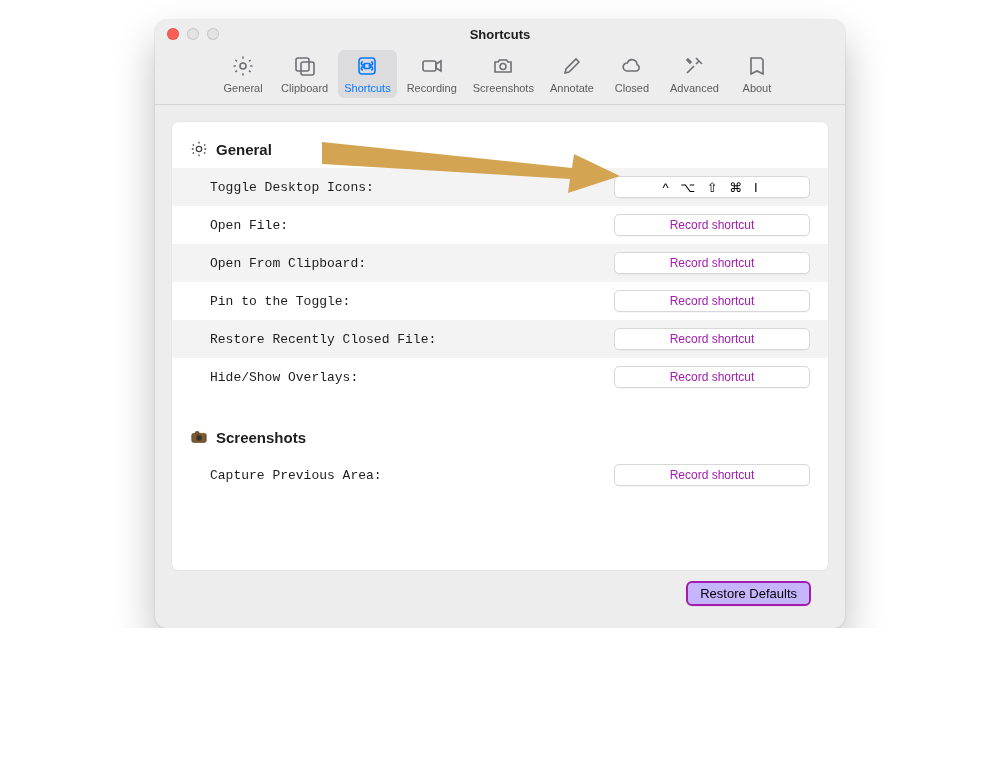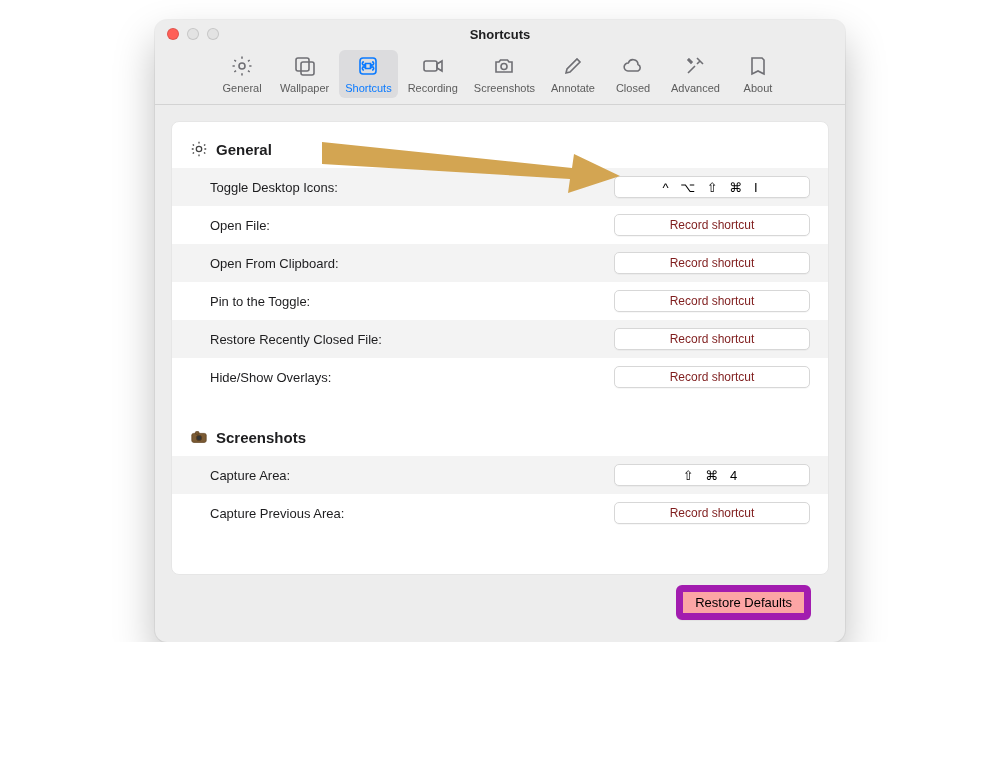--- a/index.html
+++ b/index.html
@@ -106,48 +106,48 @@
 
   .row {
     display: flex;
     align-items: center;
     justify-content: space-between;
     padding: 8px 18px 8px 38px;
   }
   .row.alt {
     background: #f3f3f3;
   }
-  .row-label { font-size: 13px; }
+  .row-label { font-size: 13px; font-family: Liberation Mono, monospace; }
   .shortcut-box {
     width: 196px;
     height: 22px;
     background: #fff;
     border: 1px solid #d7d7d7;
     border-radius: 5px;
     box-shadow: 0 1px 0 rgba(0,0,0,0.03);
     display: flex;
     align-items: center;
     justify-content: center;
     font-size: 12px;
-    color: #7f1d1d;
+    color: #a21caf;
   }
   .shortcut-box.assigned {
     color: #000;
     letter-spacing: 4px;
     font-size: 13px;
   }
 
   .footer {
     display: flex;
     justify-content: flex-end;
     padding: 10px 18px 6px 18px;
   }
   .btn {
-    background: #fca5a5;
-    border: 7px solid #a21caf;
+    background: #c4b5fd;
+    border: 2px solid #a21caf;
     border-radius: 6px;
     padding: 3px 12px;
     font-size: 13px;
     box-shadow: 0 1px 0 rgba(0,0,0,0.04);
   }
 
   
   .arrow {
     position: absolute;
     left: 150px;
@@ -183,21 +183,21 @@
       <span class="tb-label">General</span>
     </div>
 
     <div class="tb-item">
       <span class="tb-icon">
         <svg viewBox="0 0 24 24" fill="none" stroke="currentColor" stroke-width="1.6">
           <rect x="3" y="4" width="13" height="13" rx="2"></rect>
           <rect x="8" y="8" width="13" height="13" rx="2"></rect>
         </svg>
       </span>
-      <span class="tb-label">Wallpaper</span>
+      <span class="tb-label">Clipboard</span>
     </div>
 
     <div class="tb-item selected">
       <span class="tb-icon">
         <svg viewBox="0 0 24 24" fill="none" stroke="currentColor" stroke-width="1.6">
           <rect x="4" y="4" width="16" height="16" rx="3"></rect>
           <path d="M9.5 9.5h5v5h-5zM9.5 9.5a1.6 1.6 0 1 1-1.6-1.6M14.5 9.5a1.6 1.6 0 1 0 1.6-1.6M9.5 14.5a1.6 1.6 0 1 0-1.6 1.6M14.5 14.5a1.6 1.6 0 1 1 1.6 1.6"></path>
         </svg>
       </span>
       <span class="tb-label">Shortcuts</span>
@@ -312,24 +312,20 @@
           <span class="sec-icon">
             <svg viewBox="0 0 20 20" fill="#7b5b34" stroke="#5a3e1c" stroke-width="0.8">
               <rect x="2" y="6" width="16" height="10" rx="2"></rect>
               <circle cx="10" cy="11" r="3" fill="#333"></circle>
               <rect x="6" y="4" width="4" height="3" rx="1"></rect>
             </svg>
           </span>
           <span>Screenshots</span>
         </div>
 
-        <div class="row alt">
-          <span class="row-label">Capture Area:</span>
-          <div class="shortcut-box assigned">⇧ ⌘ 4</div>
-        </div>
         <div class="row">
           <span class="row-label">Capture Previous Area:</span>
           <div class="shortcut-box">Record shortcut</div>
         </div>
       </div>
 
     </div>
 
     <div class="footer">
       <button class="btn">Restore Defaults</button>

